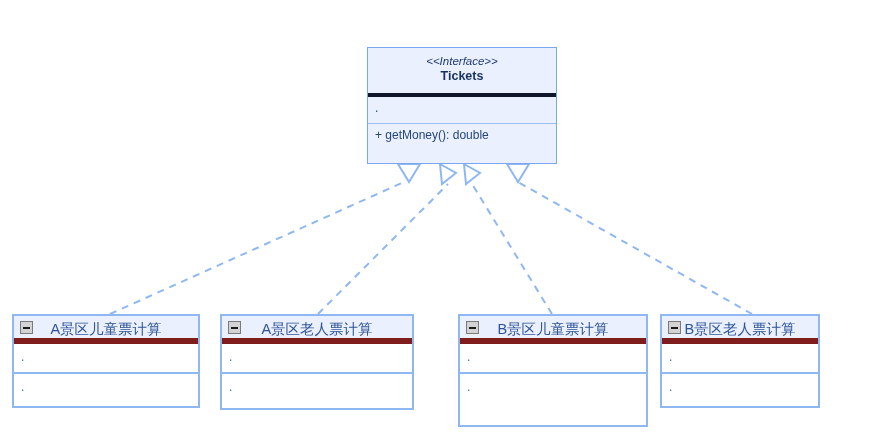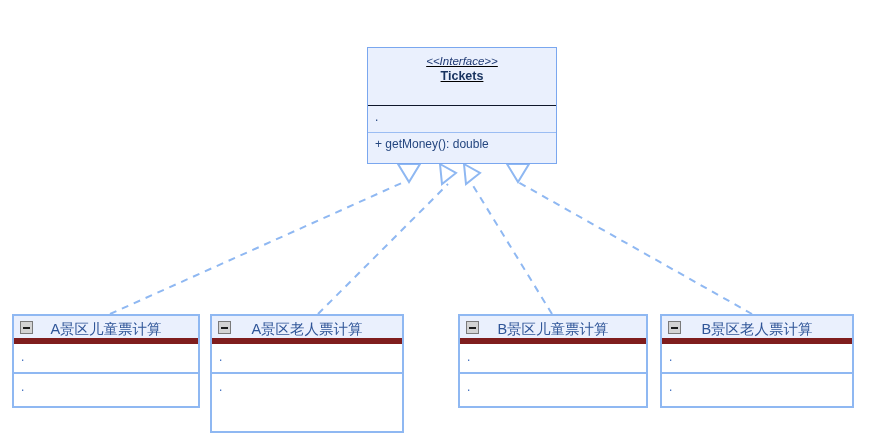--- a/index.html
+++ b/index.html
@@ -31,25 +31,24 @@
   
   .iface {
     position: absolute;
     box-sizing: border-box;
     border: 1px solid #7aa7ef;
     background: #eaf0fd;
     z-index: 3;
   }
   .iface-head {
     box-sizing: border-box;
-    padding: 6px 0 20px 0;
+    padding: 6px 0 8px 0;
     text-align: center;
     line-height: 1.25;
-    border-bottom: 1px solid #0f172a;
-    text-decoration: underline;
+    border-bottom: 4px solid #0f172a;
   }
   .iface-stereotype {
     display: block;
     font-style: italic;
     font-size: 11.5px;
     color: #1f3a74;
   }
   .iface-name {
     display: block;
     font-weight: bold;
@@ -189,51 +188,51 @@
       <span class="cls-title">A景区儿童票计算</span>
     </div>
     <div class="cls-row divided">
       <span class="cellText">.</span>
     </div>
     <div class="cls-row">
       <span class="cellText">.</span>
     </div>
   </div>
 
-  <div class="cls" id="cls-1" style="left: 210px; top: 314px; width: 194px; height: 119px;">
+  <div class="cls" id="cls-1" style="left: 220px; top: 314px; width: 194px; height: 96px;">
     <div class="cls-head">
       <span class="cls-collapse">
         <span class="bar"></span>
       </span>
       <span class="cls-title">A景区老人票计算</span>
     </div>
     <div class="cls-row divided">
       <span class="cellText">.</span>
     </div>
     <div class="cls-row">
       <span class="cellText">.</span>
     </div>
   </div>
 
-  <div class="cls" id="cls-2" style="left: 458px; top: 314px; width: 190px; height: 94px;">
+  <div class="cls" id="cls-2" style="left: 458px; top: 314px; width: 190px; height: 113px;">
     <div class="cls-head">
       <span class="cls-collapse">
         <span class="bar"></span>
       </span>
       <span class="cls-title">B景区儿童票计算</span>
     </div>
     <div class="cls-row divided">
       <span class="cellText">.</span>
     </div>
     <div class="cls-row">
       <span class="cellText">.</span>
     </div>
   </div>
 
-  <div class="cls" id="cls-3" style="left: 660px; top: 314px; width: 194px; height: 94px;">
+  <div class="cls" id="cls-3" style="left: 660px; top: 314px; width: 160px; height: 94px;">
     <div class="cls-head">
       <span class="cls-collapse">
         <span class="bar"></span>
       </span>
       <span class="cls-title">B景区老人票计算</span>
     </div>
     <div class="cls-row divided">
       <span class="cellText">.</span>
     </div>
     <div class="cls-row">

